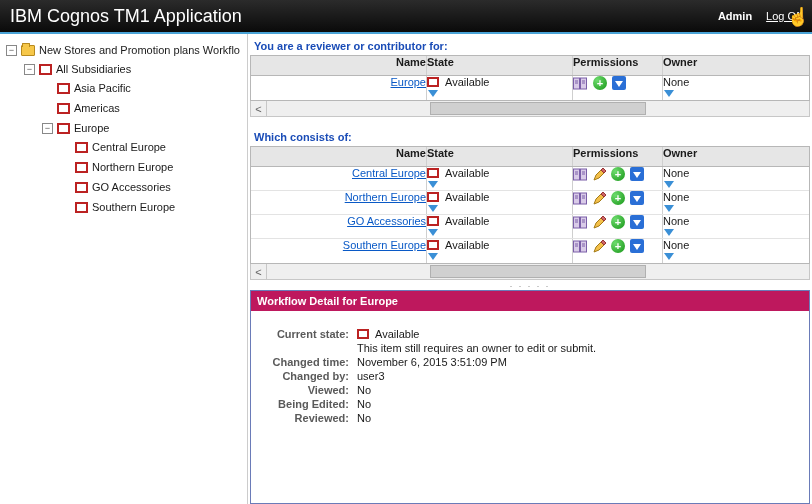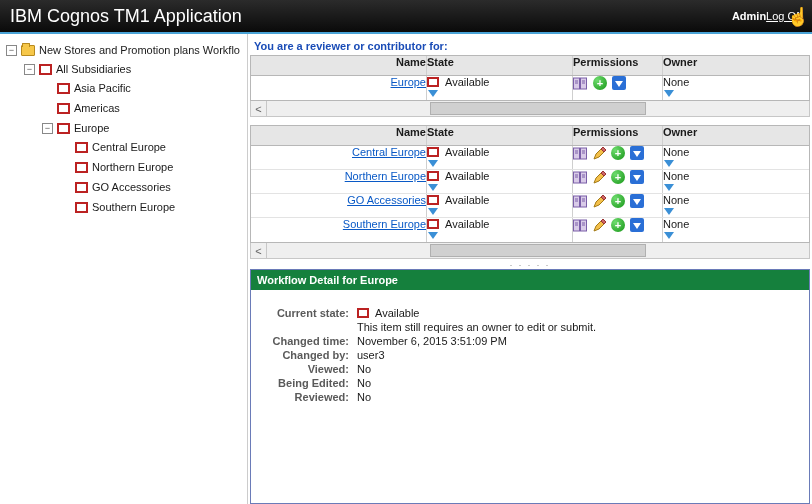--- a/index.html
+++ b/index.html
@@ -1,21 +1,21 @@
 <!DOCTYPE html>
 <html><head>
 <meta charset="utf-8">
 <style>
   * { box-sizing: border-box; }
   html, body { margin: 0; padding: 0; font-family: Arial, Helvetica, sans-serif; font-size: 11px; color: #1a1a1a; background: #fff; }
   .app { width: 812px; height: 504px; display: flex; flex-direction: column; overflow: hidden; position: relative; }
 
   .topbar { height: 34px; background: linear-gradient(#2b2b2b, #0a0a0a); color: #fff; display: flex; align-items: center; padding: 0 10px; justify-content: space-between; border-bottom: 2px solid #4aa3d6; }
   .topbar .title { font-size: 18px; }
-  .topbar .right { display: flex; align-items: center; }
+  .topbar .right { display: flex; align-items: center; gap: 14px; }
   .topbar .right a { color: #fff; }
   .topbar .right .user { font-weight: bold; }
   .topbar .right .logoff { text-decoration: underline; cursor: pointer; }
   .cursor-icon { position: absolute; top: 6px; right: 2px; font-size: 18px; pointer-events: none; }
 
   .center { flex: 1; display: flex; min-height: 0; }
 
   .sidebar { width: 248px; border-right: 1px solid #ccc; overflow: auto; padding: 6px 0 6px 4px; }
   .tree ul { list-style: none; margin: 0; padding-left: 18px; }
   .tree > ul { padding-left: 2px; }
@@ -57,21 +57,21 @@
   .ic-down { width: 14px; height: 14px; background: #2a6fd6; color: #fff; border-radius: 2px; display: inline-flex; align-items: center; justify-content: center; }
 
   .hscroll { height: 16px; background: #efefef; border: 1px solid #c7c7c7; border-top: none; margin: 0 2px; display: flex; align-items: center; }
   .hscroll .arrow { width: 16px; height: 100%; border-right: 1px solid #c7c7c7; display: flex; align-items: center; justify-content: center; color: #666; cursor: pointer; }
   .hscroll .track { flex: 1; position: relative; height: 100%; }
   .hscroll .thumb { position: absolute; top: 1px; bottom: 1px; left: 30%; width: 40%; background: #d0d0d0; border: 1px solid #b0b0b0; }
 
   .resizer-dots { text-align: center; color: #888; font-size: 9px; letter-spacing: 2px; height: 8px; line-height: 8px; }
 
   .detail-panel { margin: 2px 2px 0 2px; border: 1px solid #6a7bb8; flex: 1; display: flex; flex-direction: column; overflow: auto; }
-  .detail-head { background: #15803d; color: #fff; font-weight: bold; padding: 4px 6px; }
+  .detail-head { background: #be185d; color: #fff; font-weight: bold; padding: 4px 6px; }
   .detail-body { padding: 16px 10px; }
   .detail-row { display: flex; padding: 1px 0; }
   .detail-lbl { width: 96px; text-align: right; color: #5a5a5a; font-weight: bold; padding-right: 8px; }
   .detail-val { display: flex; align-items: center; gap: 6px; }
 </style>
 </head>
 <body>
 
 <div class="app">
   <div class="topbar">
@@ -206,20 +206,21 @@
       </div>
       <div class="hscroll">
         <div class="arrow">&lt;</div>
         <div class="track">
             <div class="thumb"></div>
           </div>
       </div>
 
       <div style="height:8px"></div>
 
+      <div class="section-label">Which consists of:</div>
       <div class="grid">
         <div class="grid-head">
           <div class="th col-name">Name</div>
           <div class="th col-state">State</div>
           <div class="th col-perm">Permissions</div>
           <div class="th col-owner">Owner</div>
         </div>
         <div id="consists-body">
             <div class="grid-row">
               <div class="td col-name"><span class="link">Central Europe</span></div>

